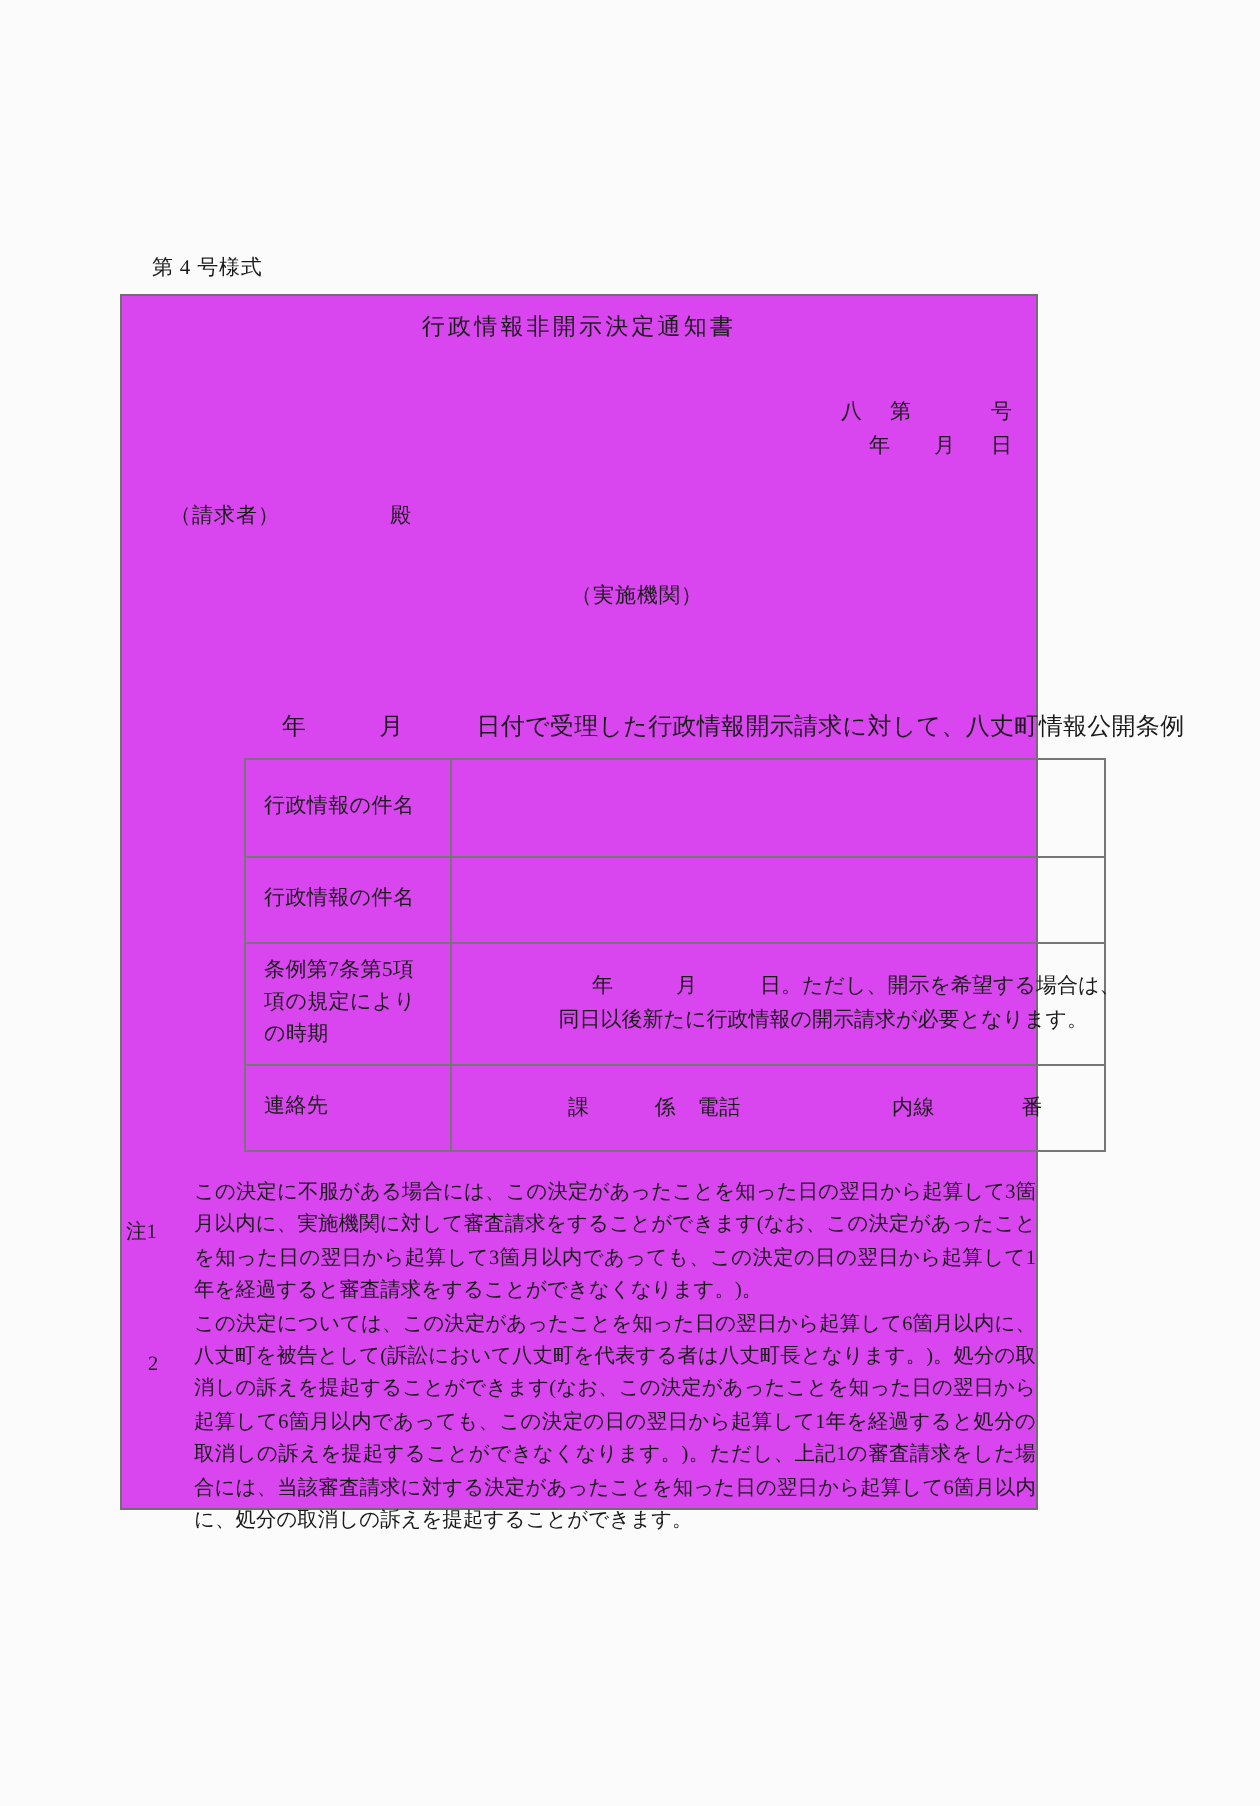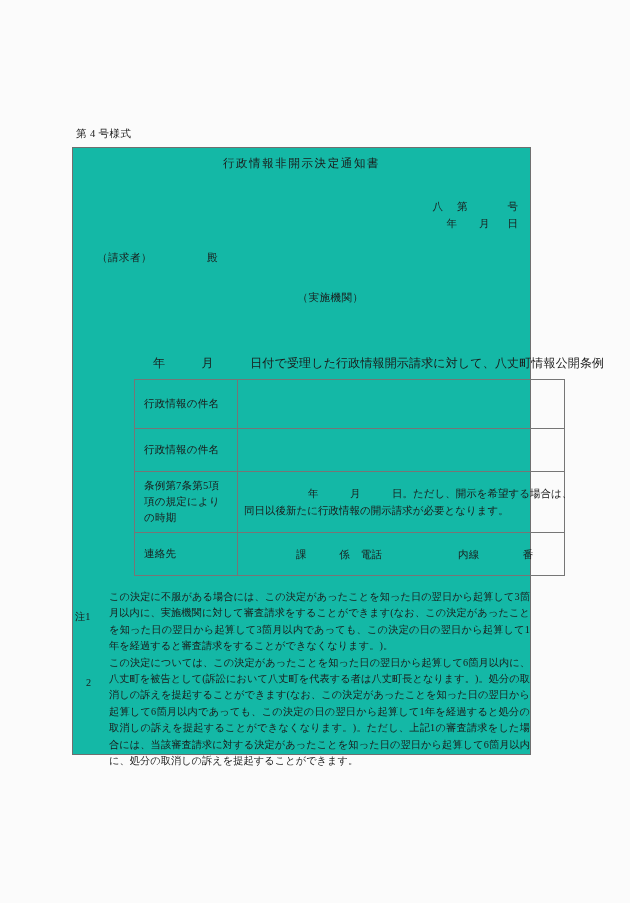--- a/index.html
+++ b/index.html
@@ -31,26 +31,26 @@
     left: 76px;
     top: 127px;
     font-size: 10.5px;
     letter-spacing: 0.4px;
     white-space: nowrap;
   }
 
   
   #outer-frame {
     position: absolute;
-    left: 72px;
+    left: 60px;
     top: 147px;
     width: 459px;
     height: 608px;
     border: 1px solid #6f6f6f;
-    background: #14b8a6;
+    background: #d946ef;
     box-sizing: border-box;
   }
 
   .inner {
     position: relative;
     width: 100%;
     height: 100%;
   }
 
   
@@ -141,21 +141,21 @@
   #detail-table td.value {
     padding: 5px 8px 5px 6px;
     line-height: 17px;
   }
   #detail-table tr.r-subject td { height: 36px; }
   #detail-table tr.r-reason  td { height: 30px; }
   #detail-table tr.r-timing  td { height: 47px; }
   #detail-table tr.r-contact td { height: 30px; }
 
   .timing-l1 { display: block; white-space: pre; padding-left: 64px; }
-  .timing-l2 { display: block; white-space: pre; }
+  .timing-l2 { display: block; white-space: pre; text-align: right; }
   .contact-line { display: block; white-space: pre; padding-left: 52px; letter-spacing: 0.3px; }
 
   
   #notes {
     position: absolute;
     left: 2px;
     top: 441px;
     width: 455px;
     font-size: 10.2px;
     line-height: 16.4px;

